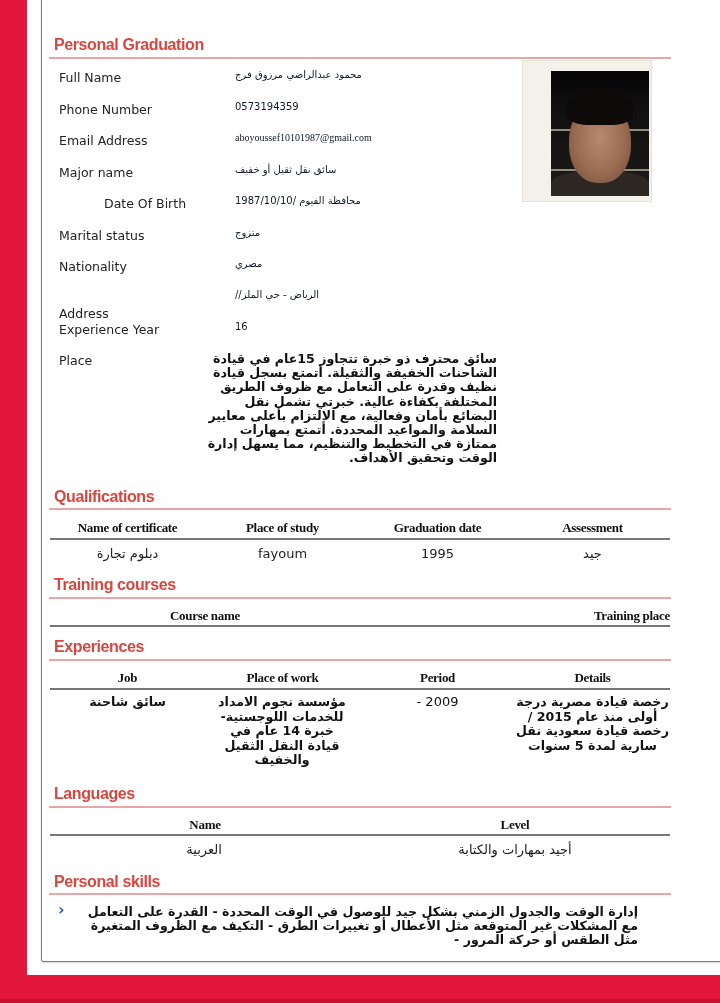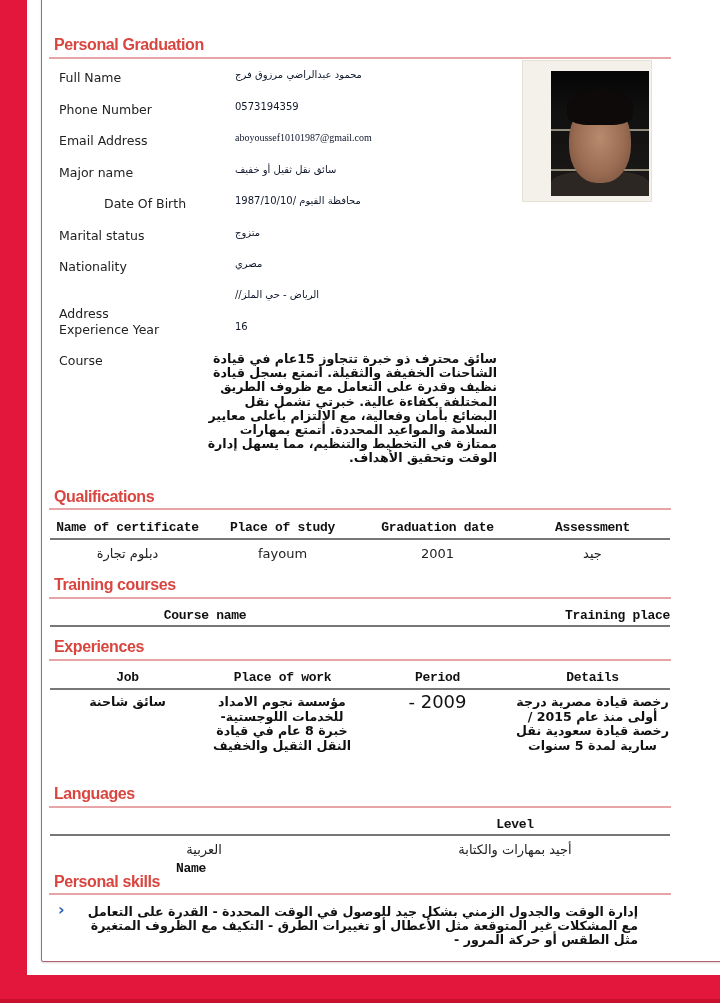--- a/index.html
+++ b/index.html
@@ -64,21 +64,21 @@
   .hair {
     position: absolute; left: 16px; top: 18px; width: 66px; height: 36px; border-radius: 50% 50% 30% 30%;
     background: #0d0a09;
   }
   .shoulders {
     position: absolute; left: 0; top: 100px; width: 98px; height: 30px;
     background: #2c2723; border-radius: 40% 40% 0 0;
   }
   .rail { position: absolute; height: 2px; background: #c8c0a8; opacity: 0.7; }
   .table-head {
-    position: absolute; font-family: Liberation Mono, monospace; font-weight: bold;
+    position: absolute; font-family: Liberation Serif, serif; font-weight: bold;
     font-size: 13px; color: #111; text-align: center; letter-spacing: -0.3px;
   }
   .table-rule {
     position: absolute; left: 50px; width: 620px; height: 2px; background: #777;
   }
   .cell {
     position: absolute; font-size: 13px; color: #222; text-align: center;
   }
   .cell-block {
     position: absolute; font-size: 12.6px; line-height: 14.5px; color: #111; text-align: center;
@@ -125,21 +125,21 @@
 
   <div class="info-label" style="top:259px;">Nationality</div>
   <div class="info-value rtl" style="top:258px;">مصري</div>
 
   <div class="info-label" style="top:306px;">Address</div>
   <div class="info-value rtl" style="top:289px;">الرياض - حي الملز//</div>
 
   <div class="info-label" style="top:322px;">Experience Year</div>
   <div class="info-value" style="top:321px;">16</div>
 
-  <div class="info-label" style="top:353px;">Course</div>
+  <div class="info-label" style="top:353px;">Place</div>
   <div class="about-text">سائق محترف ذو خبرة تتجاوز 15عام في قيادة الشاحنات الخفيفة والثقيلة. أتمتع بسجل قيادة نظيف وقدرة على التعامل مع ظروف الطريق المختلفة بكفاءة عالية. خبرتي تشمل نقل البضائع بأمان وفعالية، مع الالتزام بأعلى معايير السلامة والمواعيد المحددة. أتمتع بمهارات ممتازة في التخطيط والتنظيم، مما يسهل إدارة الوقت وتحقيق الأهداف.</div>
 </div>
 
 <div class="photo">
   <div class="photo-inner">
     <div class="rail" style="left:0; top:58px; width:98px;"></div>
     <div class="rail" style="left:0; top:98px; width:98px;"></div>
     <div class="shoulders"></div>
     <div class="face"></div>
     <div class="hair"></div>
@@ -151,21 +151,21 @@
 
 <div>
   <div class="table-head" style="left:50px; width:155px; top:520px;">Name of certificate</div>
   <div class="table-head" style="left:205px; width:155px; top:520px;">Place of study</div>
   <div class="table-head" style="left:360px; width:155px; top:520px;">Graduation date</div>
   <div class="table-head" style="left:515px; width:155px; top:520px;">Assessment</div>
   <div class="table-rule" style="top:538px;"></div>
   <div>
     <div class="cell rtl" style="left:50px; width:155px; top:546px;">دبلوم تجارة</div>
     <div class="cell" style="left:205px; width:155px; top:546px;">fayoum</div>
-    <div class="cell" style="left:360px; width:155px; top:546px;">2001</div>
+    <div class="cell" style="left:360px; width:155px; top:546px;">1995</div>
     <div class="cell rtl" style="left:515px; width:155px; top:546px;">جيد</div>
   </div>
 </div>
 
 <div class="section-title" style="top:576px;">Training courses</div>
 <div class="section-rule" style="top:597px;"></div>
 <div>
   <div class="table-head" style="left:50px; width:310px; top:608px;">Course name</div>
   <div class="table-head" style="left:360px; width:310px; top:608px;text-align:right;">Training place</div>
   <div class="table-rule" style="top:625px;"></div>
@@ -174,30 +174,30 @@
 <div class="section-title" style="top:638px;">Experiences</div>
 <div class="section-rule" style="top:659px;"></div>
 <div>
   <div class="table-head" style="left:50px; width:155px; top:670px;">Job</div>
   <div class="table-head" style="left:205px; width:155px; top:670px;">Place of work</div>
   <div class="table-head" style="left:360px; width:155px; top:670px;">Period</div>
   <div class="table-head" style="left:515px; width:155px; top:670px;">Details</div>
   <div class="table-rule" style="top:688px;"></div>
   <div>
     <div class="cell-block" style="left:50px; width:155px; top:695px;">سائق شاحنة</div>
-    <div class="cell-block" style="left:212px; width:140px; top:695px;">مؤسسة نجوم الامداد للخدمات اللوجستية- خبرة 8 عام في قيادة النقل الثقيل والخفيف</div>
-    <div class="cell-block" style="left:360px; width:155px; top:695px; font-weight:normal; font-size:18px;">2009 -</div>
+    <div class="cell-block" style="left:212px; width:140px; top:695px;">مؤسسة نجوم الامداد للخدمات اللوجستية- خبرة 14 عام في قيادة النقل الثقيل والخفيف</div>
+    <div class="cell-block" style="left:360px; width:155px; top:695px; font-weight:normal; font-size:13px;">2009 -</div>
     <div class="cell-block" style="left:515px; width:155px; top:695px;">رخصة قيادة مصرية درجة أولى منذ عام 2015 / رخصة قيادة سعودية نقل سارية لمدة 5 سنوات</div>
   </div>
 </div>
 
 <div class="section-title" style="top:785px;">Languages</div>
 <div class="section-rule" style="top:806px;"></div>
 <div>
-  <div class="table-head" style="left:36px; width:310px; top:817px;margin-top:44px;">Name</div>
+  <div class="table-head" style="left:50px; width:310px; top:817px;">Name</div>
   <div class="table-head" style="left:360px; width:310px; top:817px;">Level</div>
   <div class="table-rule" style="top:834px;"></div>
   <div>
     <div class="cell rtl" style="left:49px; width:310px; top:842px;">العربية</div>
     <div class="cell rtl" style="left:360px; width:310px; top:842px;">أجيد بمهارات والكتابة</div>
   </div>
 </div>
 
 <div class="section-title" style="top:873px;">Personal skills</div>
 <div class="section-rule" style="top:893px;"></div>

